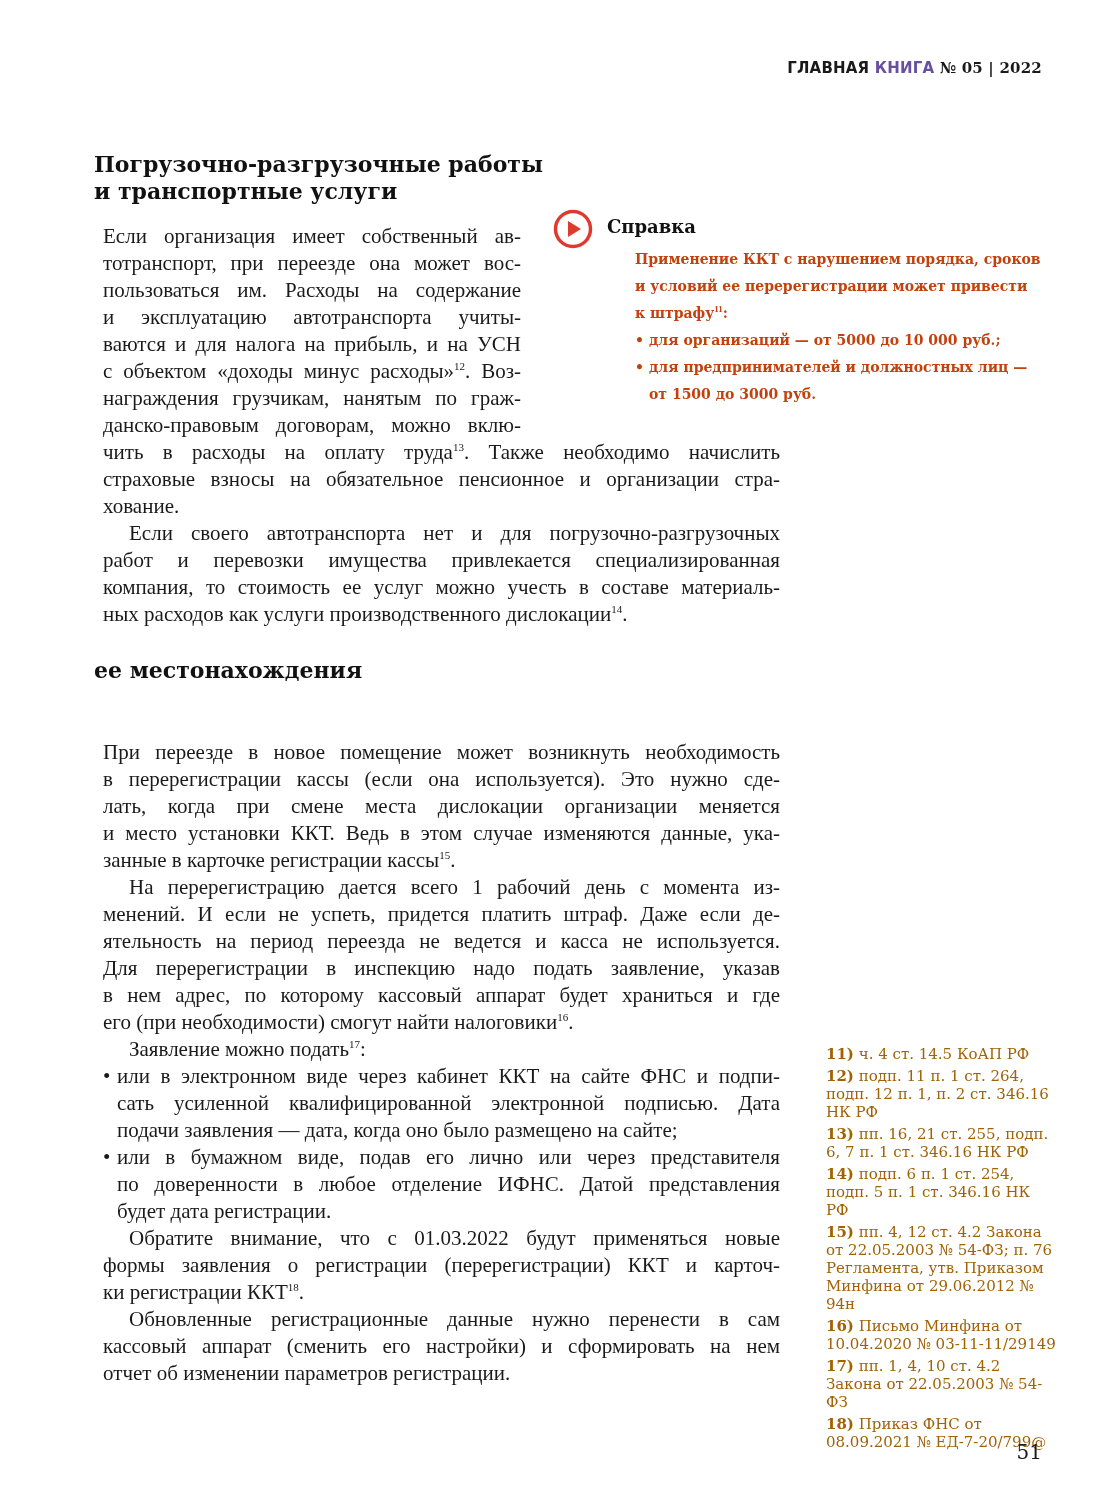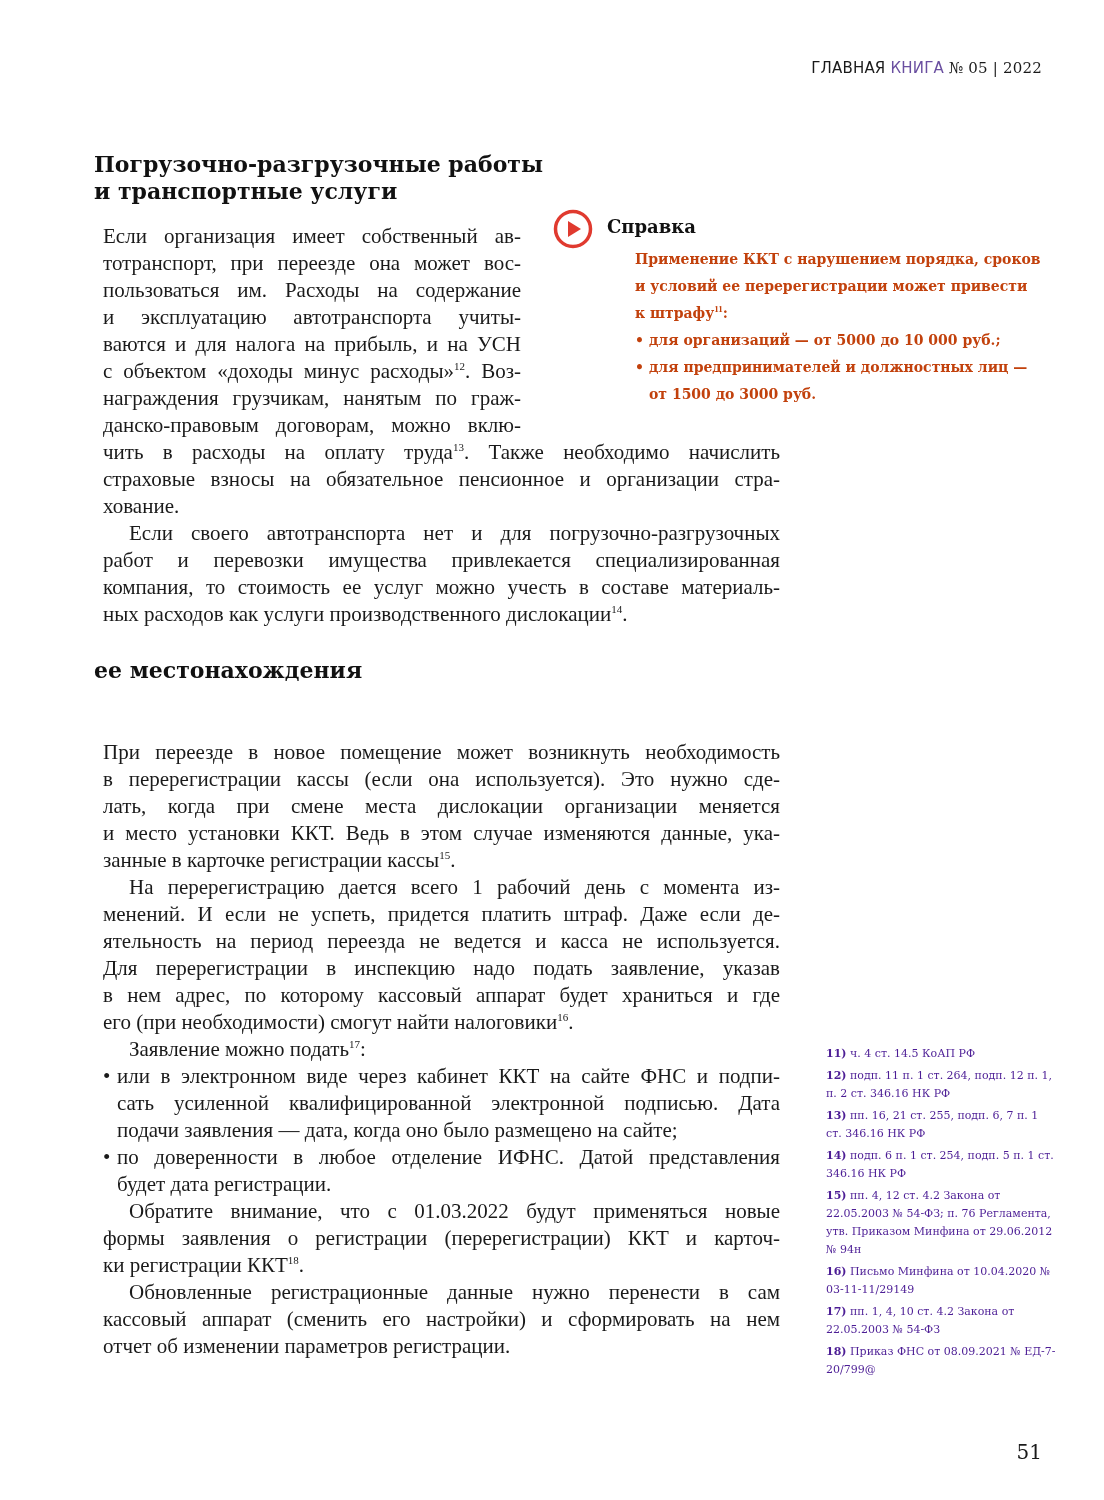--- a/index.html
+++ b/index.html
@@ -1,18 +1,18 @@
 <!DOCTYPE html>
 <html><head>
 <meta charset="utf-8">
 <style>
   html, body { margin: 0; padding: 0; background: #ffffff; }
   body { width: 1104px; height: 1500px; position: relative; overflow: hidden; color: #1a1a1a; font-family: "DejaVu Serif", serif; }
 
-  .header { position: absolute; top: 59px; right: 62px; font-family: "DejaVu Sans", sans-serif; font-size: 15px; font-weight: normal; letter-spacing: 0.2px; white-space: nowrap; }
+  .header { position: absolute; top: 59px; right: 62px; font-family: "DejaVu Sans", sans-serif; font-size: 15px; font-weight: bold; letter-spacing: 0.2px; white-space: nowrap; }
   .header .brand-1 { color: #1a1a1a; }
   .header .brand-2 { color: #6a4fa0; }
   .header .issue { font-family: "DejaVu Serif", serif; color: #1a1a1a; }
 
   .h2 { position: absolute; left: 94px; font-family: "DejaVu Serif", serif; font-weight: bold; font-size: 22px; line-height: 27px; margin: 0; color: #111; }
 
   .body-text { position: absolute; left: 94px; font-family: "Liberation Serif", serif; font-size: 21px; line-height: 27px; color: #1a1a1a; margin: 9px; }
   .line { display: block; white-space: nowrap; text-align: justify; text-align-last: justify; }
   .line.last { text-align-last: left; }
   .indent { padding-left: 26px; }
@@ -26,21 +26,21 @@
 
   .sidebox { position: absolute; left: 553px; top: 209px; width: 490px; }
   .play-icon { position: absolute; left: 0; top: 0; width: 40px; height: 40px; }
   .sidebox-title { position: absolute; left: 54px; top: 7px; font-family: "DejaVu Serif", serif; font-weight: bold; font-size: 18px; color: #111; }
   .sidebox-body { position: absolute; left: 54px; top: 37px; width: 436px; font-family: "DejaVu Serif", serif; font-weight: bold; font-size: 14px; line-height: 27px; color: #c2410c; margin-left: 28px; }
   .sidebox-body .sline { display: block; white-space: nowrap; }
   .sidebox-body .sbullet { position: relative; padding-left: 14px; }
   .sidebox-body .sbullet .dot { position: absolute; left: 0; }
   .sidebox-body sup { font-size: 9px; }
 
-  .footnotes { position: absolute; left: 826px; top: 1045px; width: 230px; font-family: "DejaVu Serif", serif; font-size: 11px; line-height: 18px; color: #4c1d95; }
+  .footnotes { position: absolute; left: 826px; top: 1045px; width: 230px; font-family: "DejaVu Serif", serif; font-size: 15px; line-height: 18px; color: #a16207; }
   .fn { margin-bottom: 4px; }
   .fn .num { font-weight: bold; }
 
   .page-num { position: absolute; right: 62px; top: 1440px; font-family: "DejaVu Serif", serif; font-size: 20px; color: #1a1a1a; }
 </style>
 </head>
 <body>
 
 <div class="header">
   <span class="brand-1">ГЛАВНАЯ</span>
@@ -107,21 +107,21 @@
   <span class="line">Для перерегистрации в инспекцию надо подать заявление, указав</span>
   <span class="line">в нем адрес, по которому кассовый аппарат будет храниться и где</span>
   <span class="line last"><span>его (при необходимости) смогут найти налоговики</span><sup>16</sup><span>.</span></span>
 
   <span class="line last indent"><span>Заявление можно подать</span><sup>17</sup><span>:</span></span>
 
   <span class="line bullet-line"><span class="bullet-dot">•</span><span>или в электронном виде через кабинет ККТ на сайте ФНС и подпи-</span></span>
   <span class="line" style="padding-left:14px">сать усиленной квалифицированной электронной подписью. Дата</span>
   <span class="line last" style="padding-left:14px">подачи заявления — дата, когда оно было размещено на сайте;</span>
 
-  <span class="line bullet-line"><span class="bullet-dot">•</span></span>
+  <span class="line bullet-line"><span class="bullet-dot">•</span><span>или в бумажном виде, подав его лично или через представителя</span></span>
   <span class="line" style="padding-left:14px">по доверенности в любое отделение ИФНС. Датой представления</span>
   <span class="line last" style="padding-left:14px">будет дата регистрации.</span>
 
   <span class="line indent">Обратите внимание, что с 01.03.2022 будут применяться новые</span>
   <span class="line">формы заявления о регистрации (перерегистрации) ККТ и карточ-</span>
   <span class="line last"><span>ки регистрации ККТ</span><sup>18</sup><span>.</span></span>
 
   <span class="line indent">Обновленные регистрационные данные нужно перенести в сам</span>
   <span class="line">кассовый аппарат (сменить его настройки) и сформировать на нем</span>
   <span class="line last">отчет об изменении параметров регистрации.</span>

